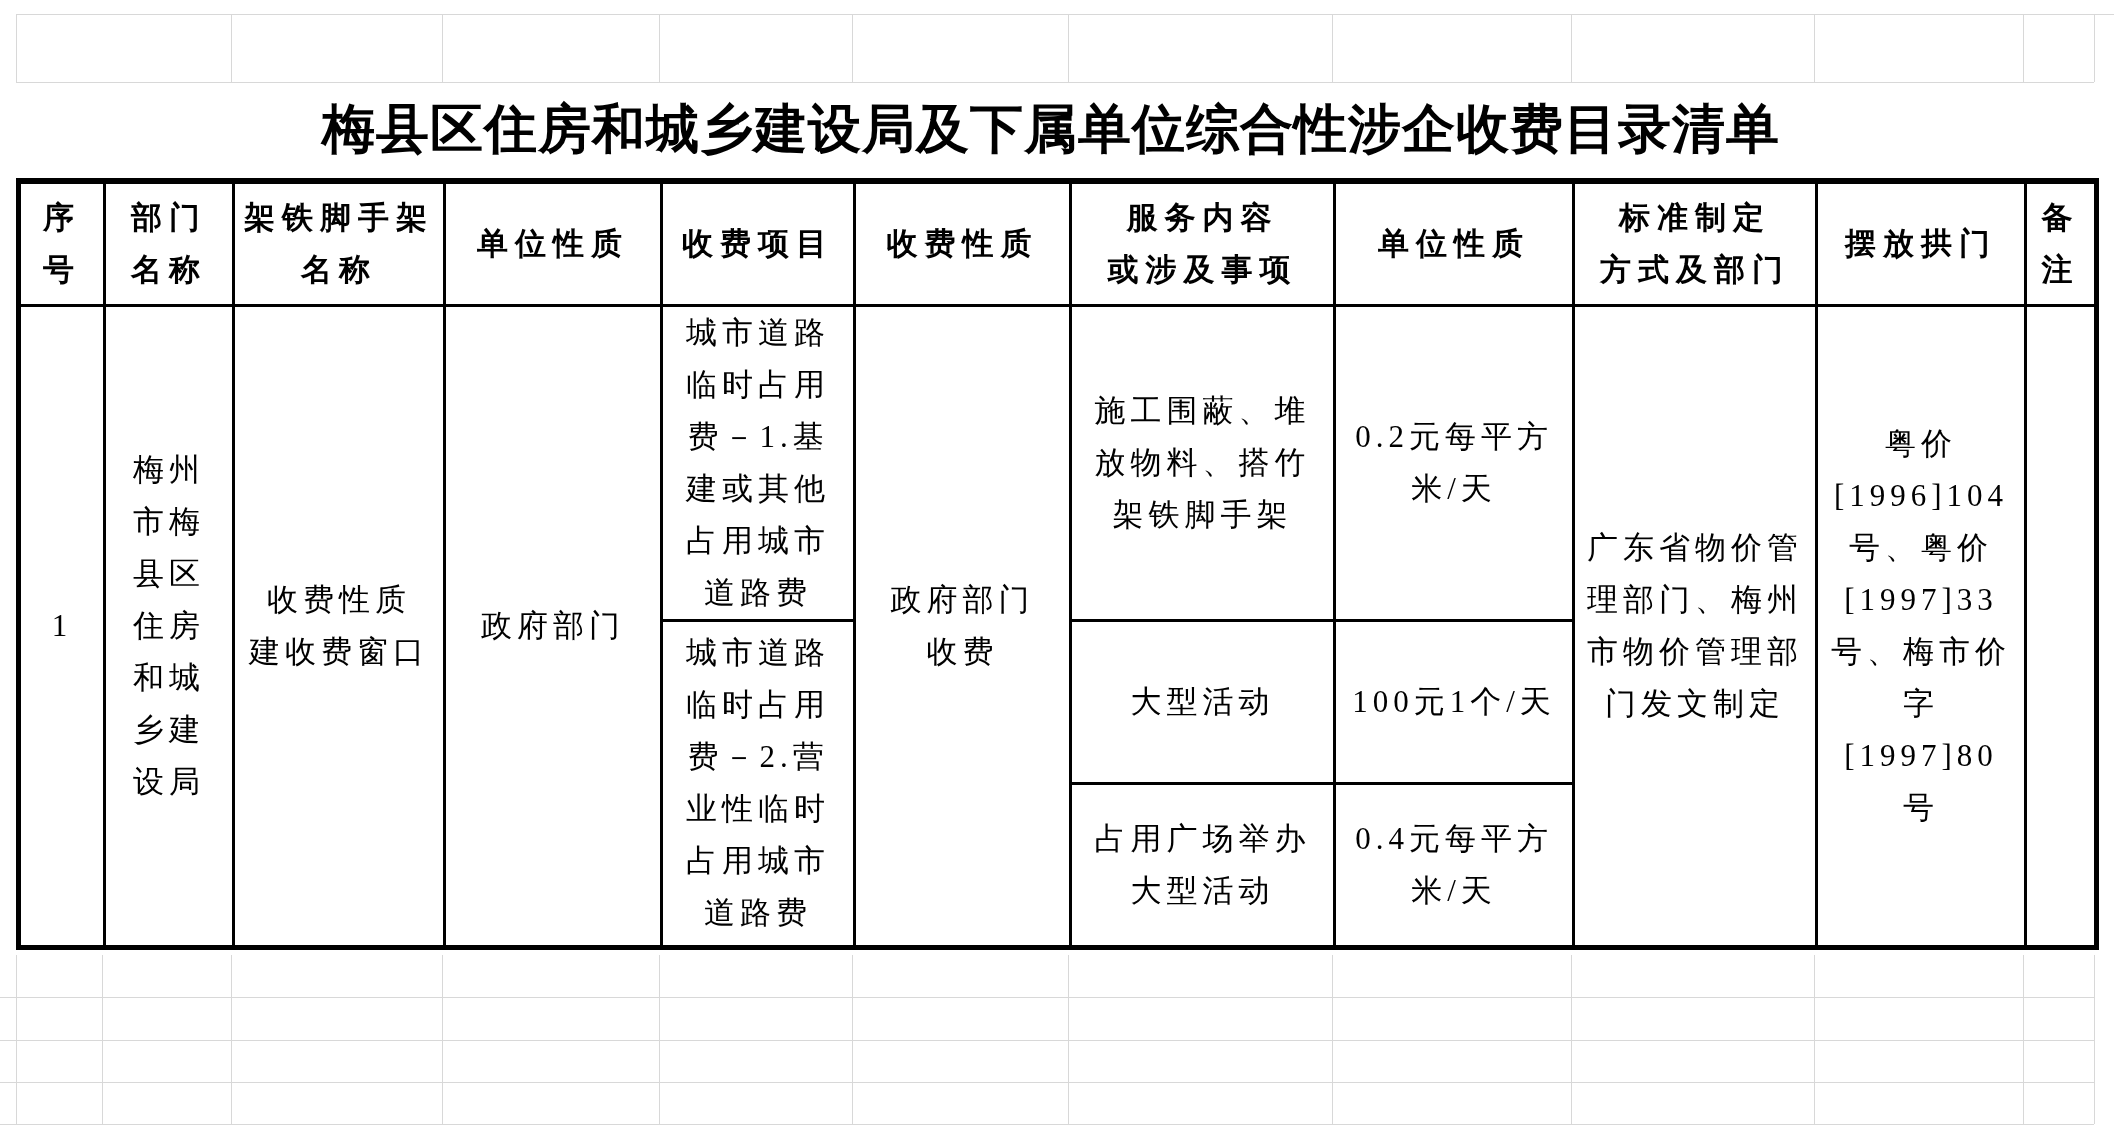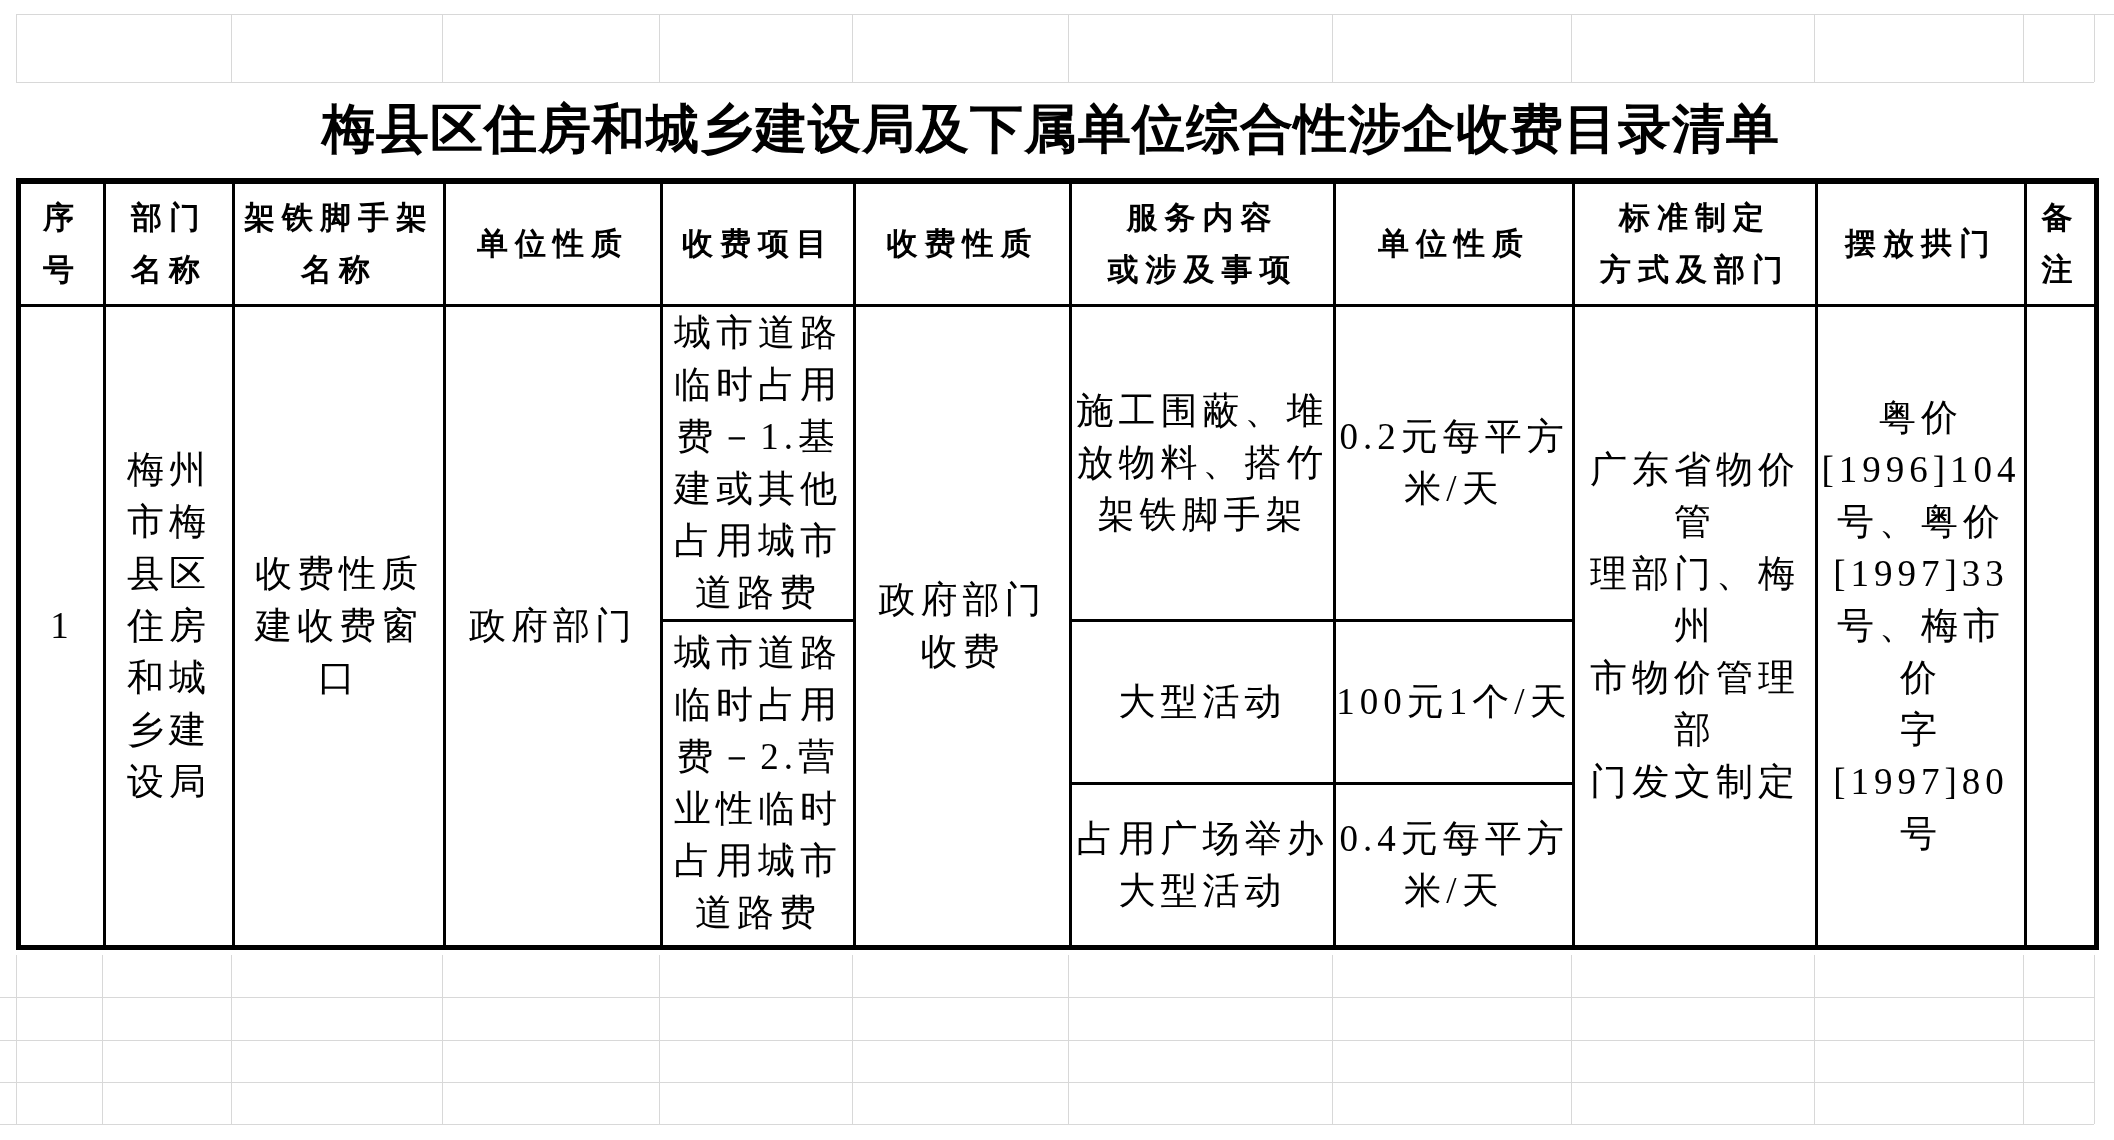--- a/index.html
+++ b/index.html
@@ -17,21 +17,21 @@
     position:absolute;left:16px;top:178px;width:2078px;
     border-collapse:collapse;table-layout:fixed;
     border:5px solid #000;border-top-width:6px;
   }
   #fee-table th,#fee-table td{
     border:3px solid #000;padding:0;margin:0;
     text-align:center;vertical-align:middle;
     white-space:pre-line;overflow:hidden;
   }
   #fee-table th{font-size:31px;font-weight:bold;letter-spacing:7px;line-height:52px;}
-  #fee-table td{font-size:37px;font-weight:normal;letter-spacing:5px;line-height:52px;}
+  #fee-table td{font-size:31px;font-weight:normal;letter-spacing:5px;line-height:52px;}
   td.dept{letter-spacing:11px;line-height:48px;}
   td.item{line-height:50px;letter-spacing:8px;}
   td.policy{letter-spacing:3px;}
 </style>
 </head>
 <body>
 
 <div id="sheet">
 
   <div id="title-row">梅县区住房和城乡建设局及下属单位综合性涉企收费目录清单</div>

